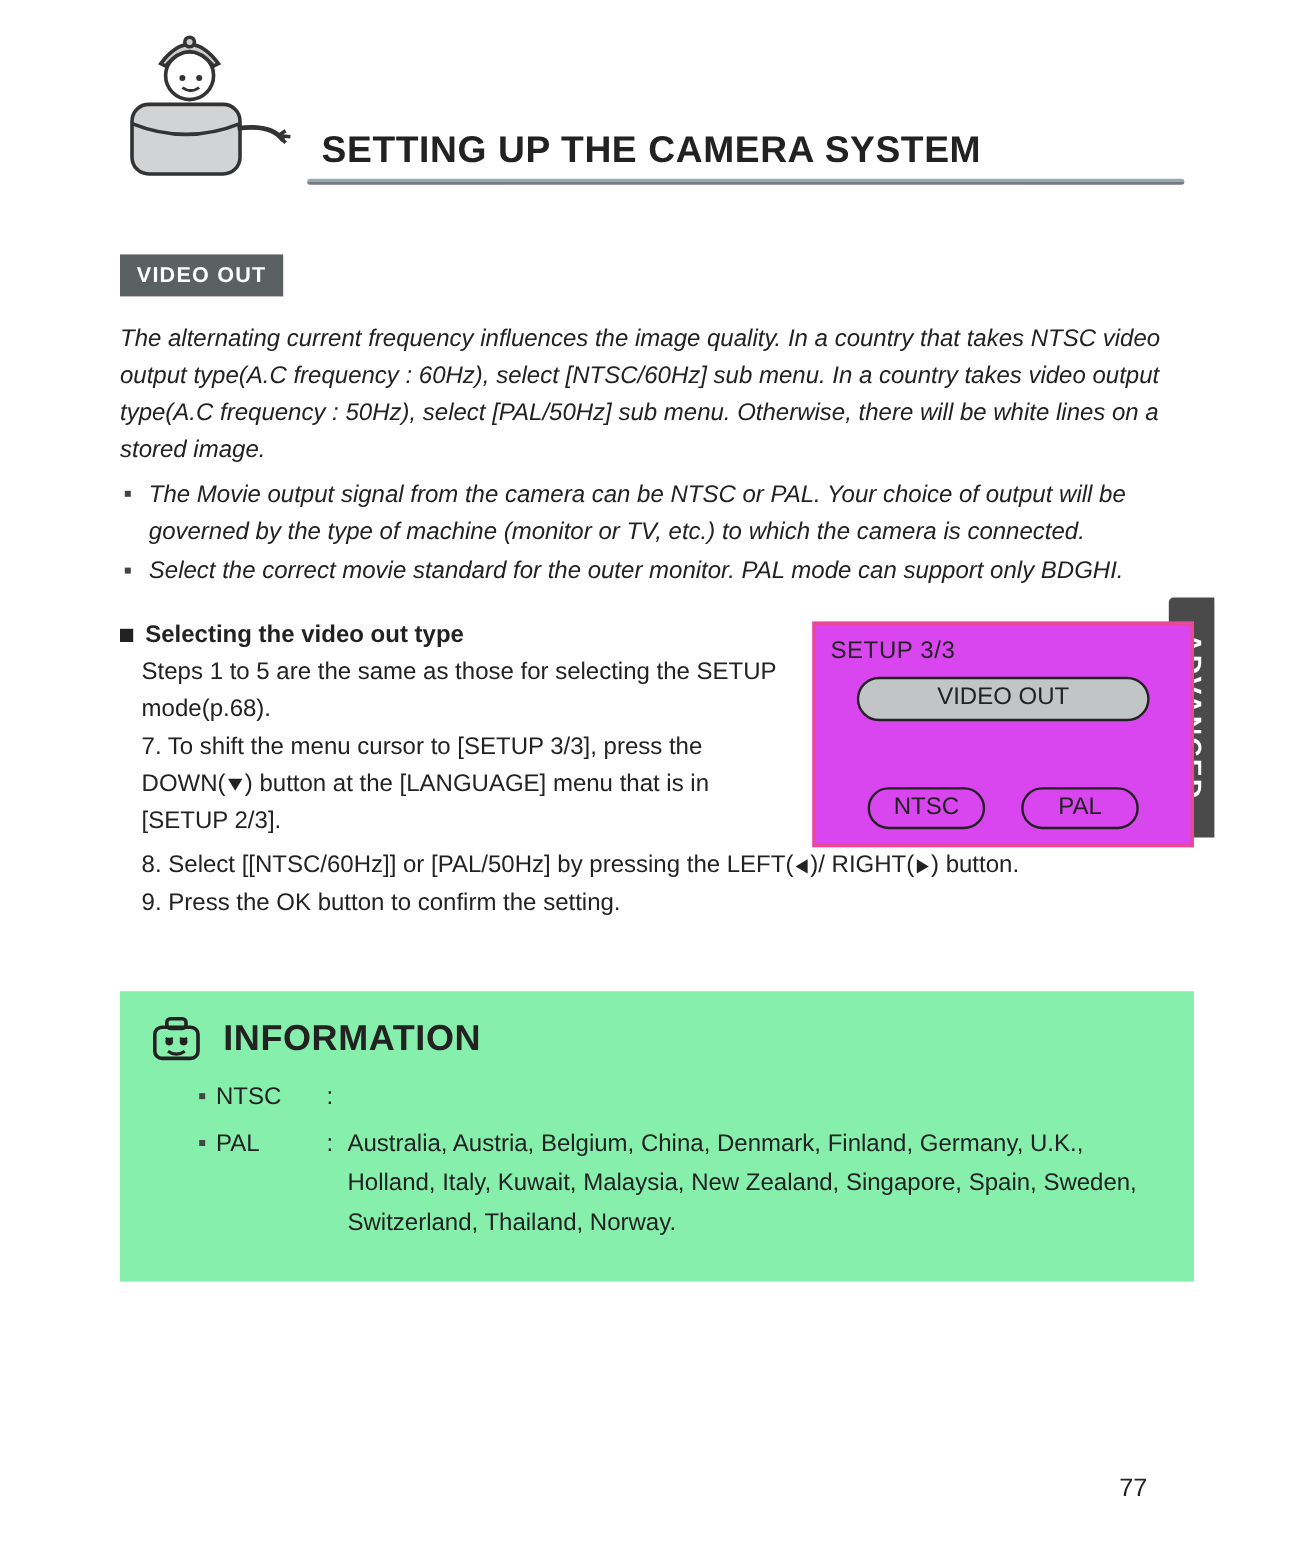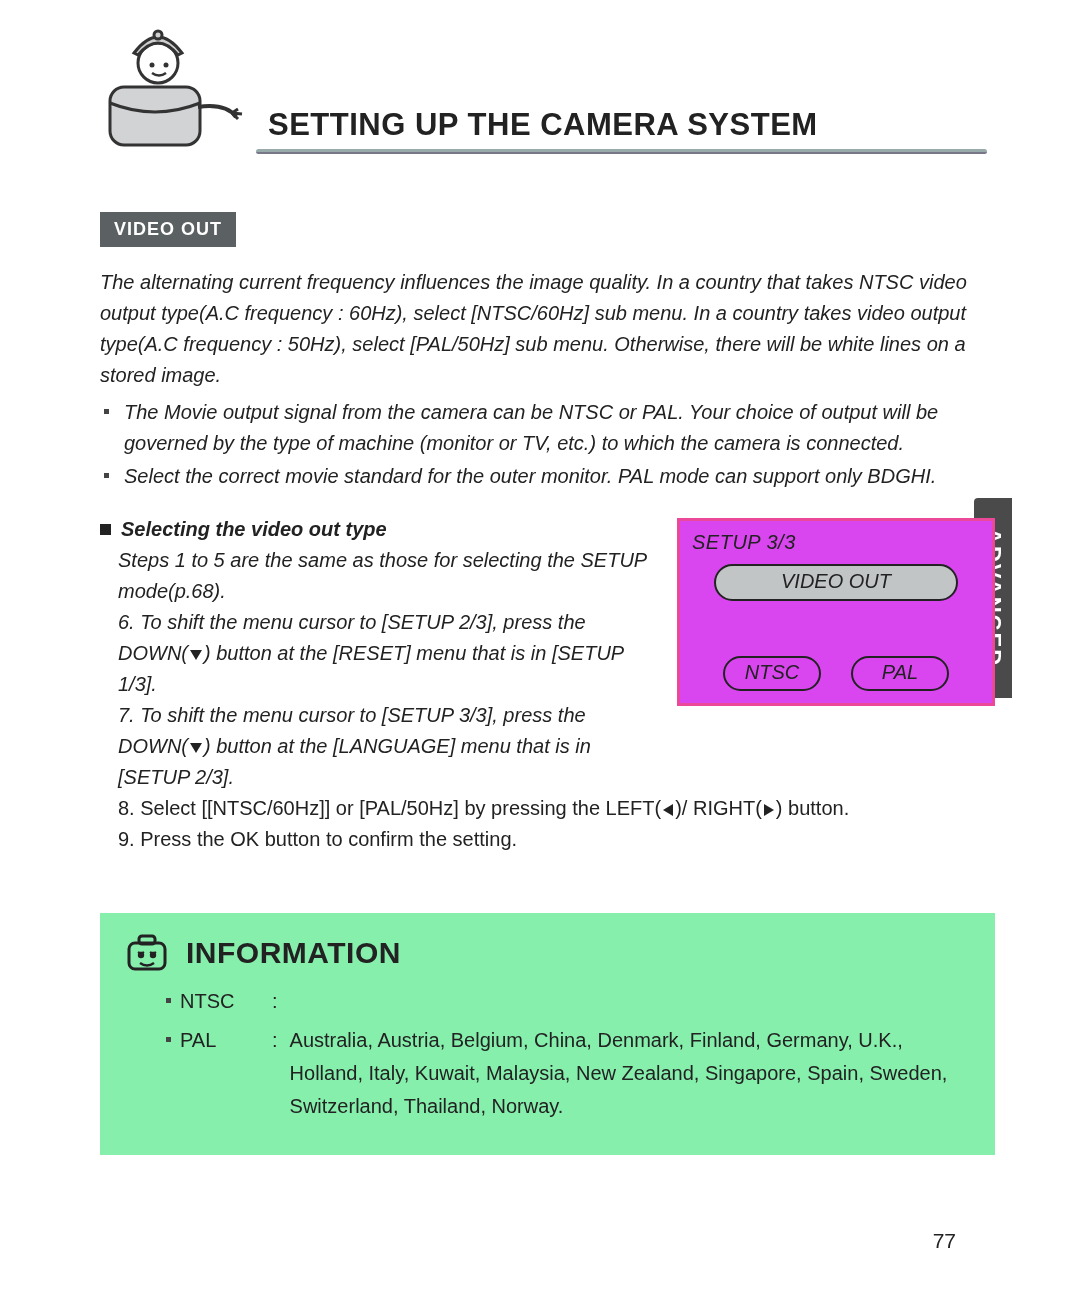--- a/index.html
+++ b/index.html
@@ -101,21 +101,20 @@
     left: -10px;
     top: 12px;
     width: 5px; height: 5px;
     background: #444;
   }
 
   .row {
     display: flex;
     gap: 28px;
     margin-top: 26px;
-    font-style: italic;
   }
   .col-left { flex: 1; }
   .subhead-line {
     display: flex;
     align-items: center;
     gap: 10px;
     font-weight: bold;
     font-size: 20px;
     margin-bottom: 4px;
   }
@@ -271,23 +270,20 @@
 
   
   <div class="row">
     <div class="col-left">
       <div class="subhead-line">
         <span class="sq"></span>
         <span>Selecting the video out type</span>
       </div>
       <div class="step">Steps 1 to 5 are the same as those for selecting the SETUP mode(p.68).</div>
 
-      <div class="step">
-        <span>6. To shift the menu cursor to [SETUP 2/3], press the DOWN(</span><span class="tri down"></span><span>) button at the [RESET] menu that is in [SETUP 1/3].</span>
-      </div>
       <div class="step">
         <span>7. To shift the menu cursor to [SETUP 3/3], press the DOWN(</span><span class="tri down"></span><span>) button at the [LANGUAGE] menu that is in [SETUP 2/3].</span>
       </div>
     </div>
 
     <div class="screen">
       <div class="screen-title">SETUP 3/3</div>
       <div class="menu-item">VIDEO OUT</div>
       <div class="pill-row">
         <div class="pill">NTSC</div>

